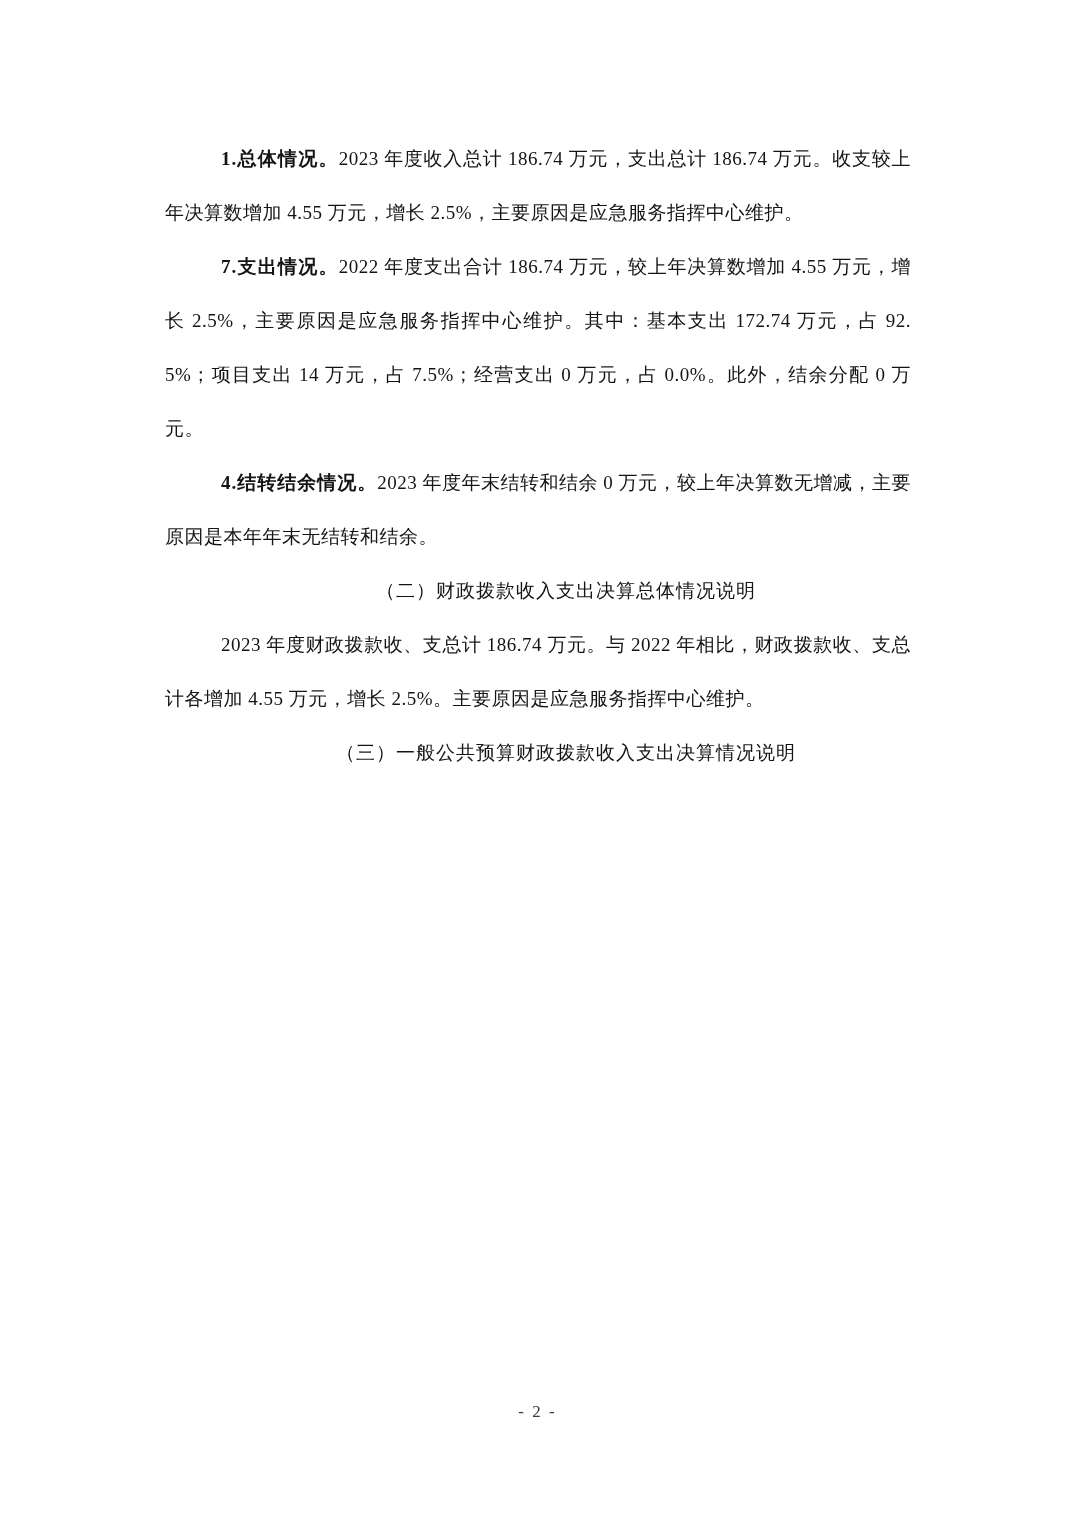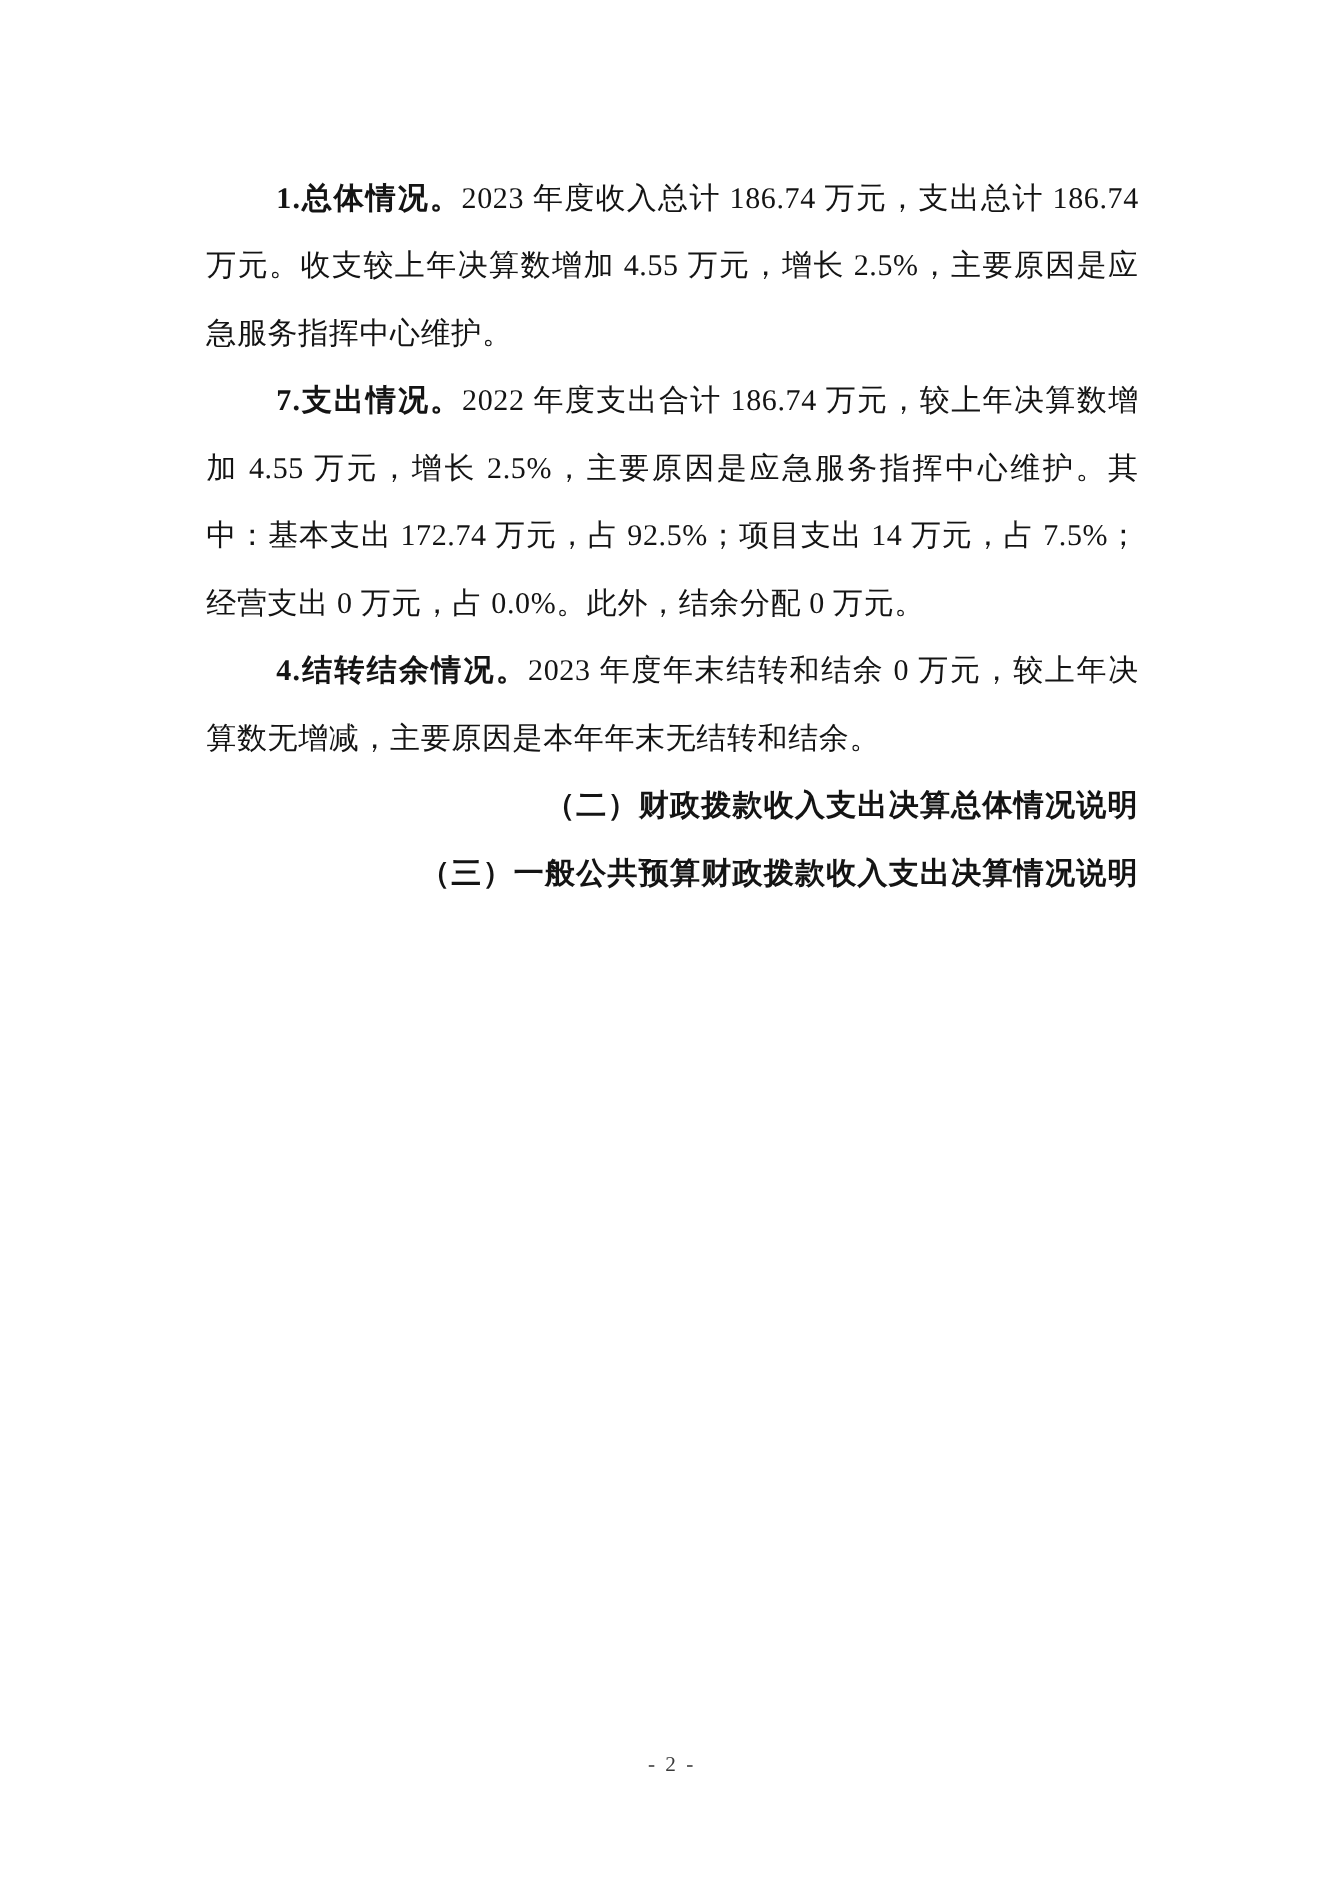--- a/index.html
+++ b/index.html
@@ -17,35 +17,35 @@
     color: #141414;
   }
   .content {
     position: absolute;
     left: 165px;
     top: 132px;
     width: 746px;
   }
   .para {
     margin: 0;
-    font-size: 24px;
+    font-size: 19px;
     line-height: 54px;
     text-align: justify;
     text-justify: inter-ideograph;
     text-indent: 56px;
     letter-spacing: 0.5px;
     word-break: break-all;
   }
   .para b {
     font-weight: bold;
     letter-spacing: 1px;
   }
   .para.heading {
-    font-weight: bold;
-    text-align: right;
+    font-weight: normal;
+    text-align: center;
     letter-spacing: 1px;
   }
   .footer {
     position: absolute;
     left: 0;
     top: 1400px;
     width: 100%;
     text-align: center;
     font-size: 17px;
     line-height: 24px;
@@ -55,16 +55,17 @@
 </style>
 </head>
 <body>
 
 <div class="page">
   <div class="content">
       <p class="para"><b>1.总体情况。</b><span>2023 年度收入总计 186.74 万元，支出总计 186.74 万元。收支较上年决算数增加 4.55 万元，增长 2.5%，主要原因是应急服务指挥中心维护。</span></p>
       <p class="para"><b>7.支出情况。</b><span>2022 年度支出合计 186.74 万元，较上年决算数增加 4.55 万元，增长 2.5%，主要原因是应急服务指挥中心维护。其中：基本支出 172.74 万元，占 92.5%；项目支出 14 万元，占 7.5%；经营支出 0 万元，占 0.0%。此外，结余分配 0 万元。</span></p>
       <p class="para"><b>4.结转结余情况。</b><span>2023 年度年末结转和结余 0 万元，较上年决算数无增减，主要原因是本年年末无结转和结余。</span></p>
       <p class="para heading"><span>（二）财政拨款收入支出决算总体情况说明</span></p>
+      <p class="para"><span>2023 年度财政拨款收、支总计 186.74 万元。与 2022 年相比，财政拨款收、支总计各增加 4.55 万元，增长 2.5%。主要原因是应急服务指挥中心维护。</span></p>
       <p class="para heading"><span>（三）一般公共预算财政拨款收入支出决算情况说明</span></p>
     </div>
   <div class="footer">- 2 -</div>
 </div>
 
 </body></html>

